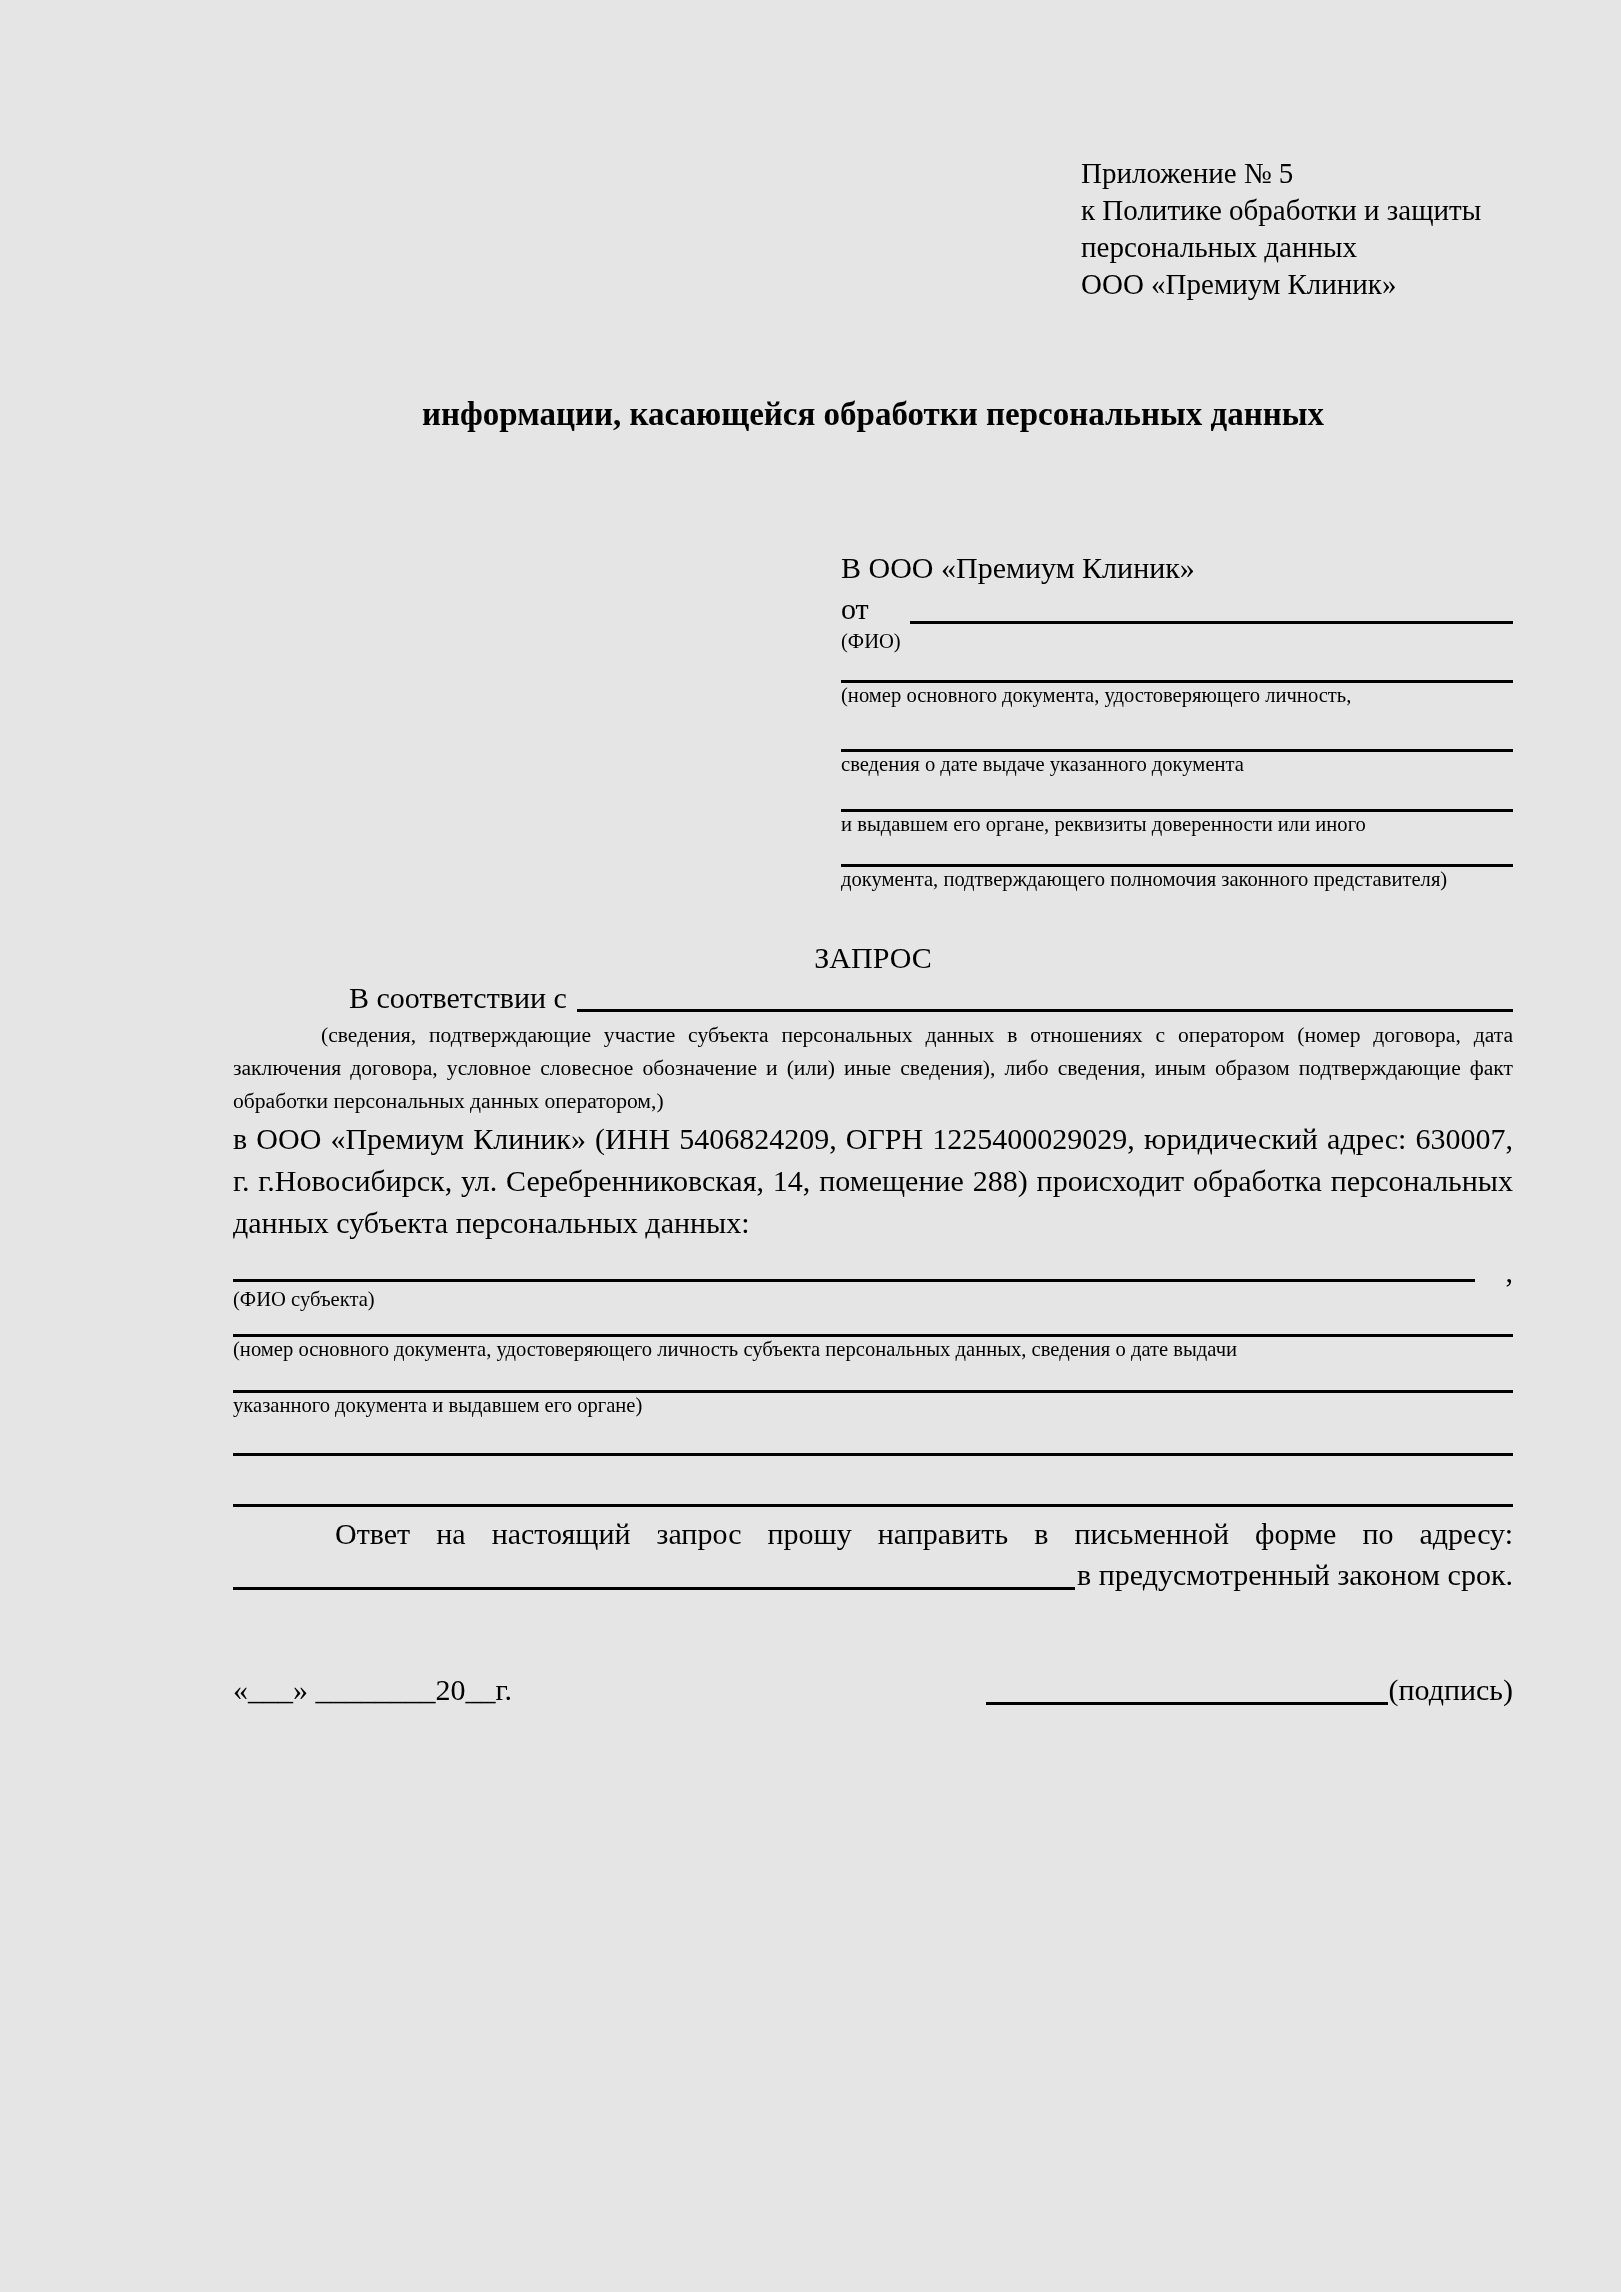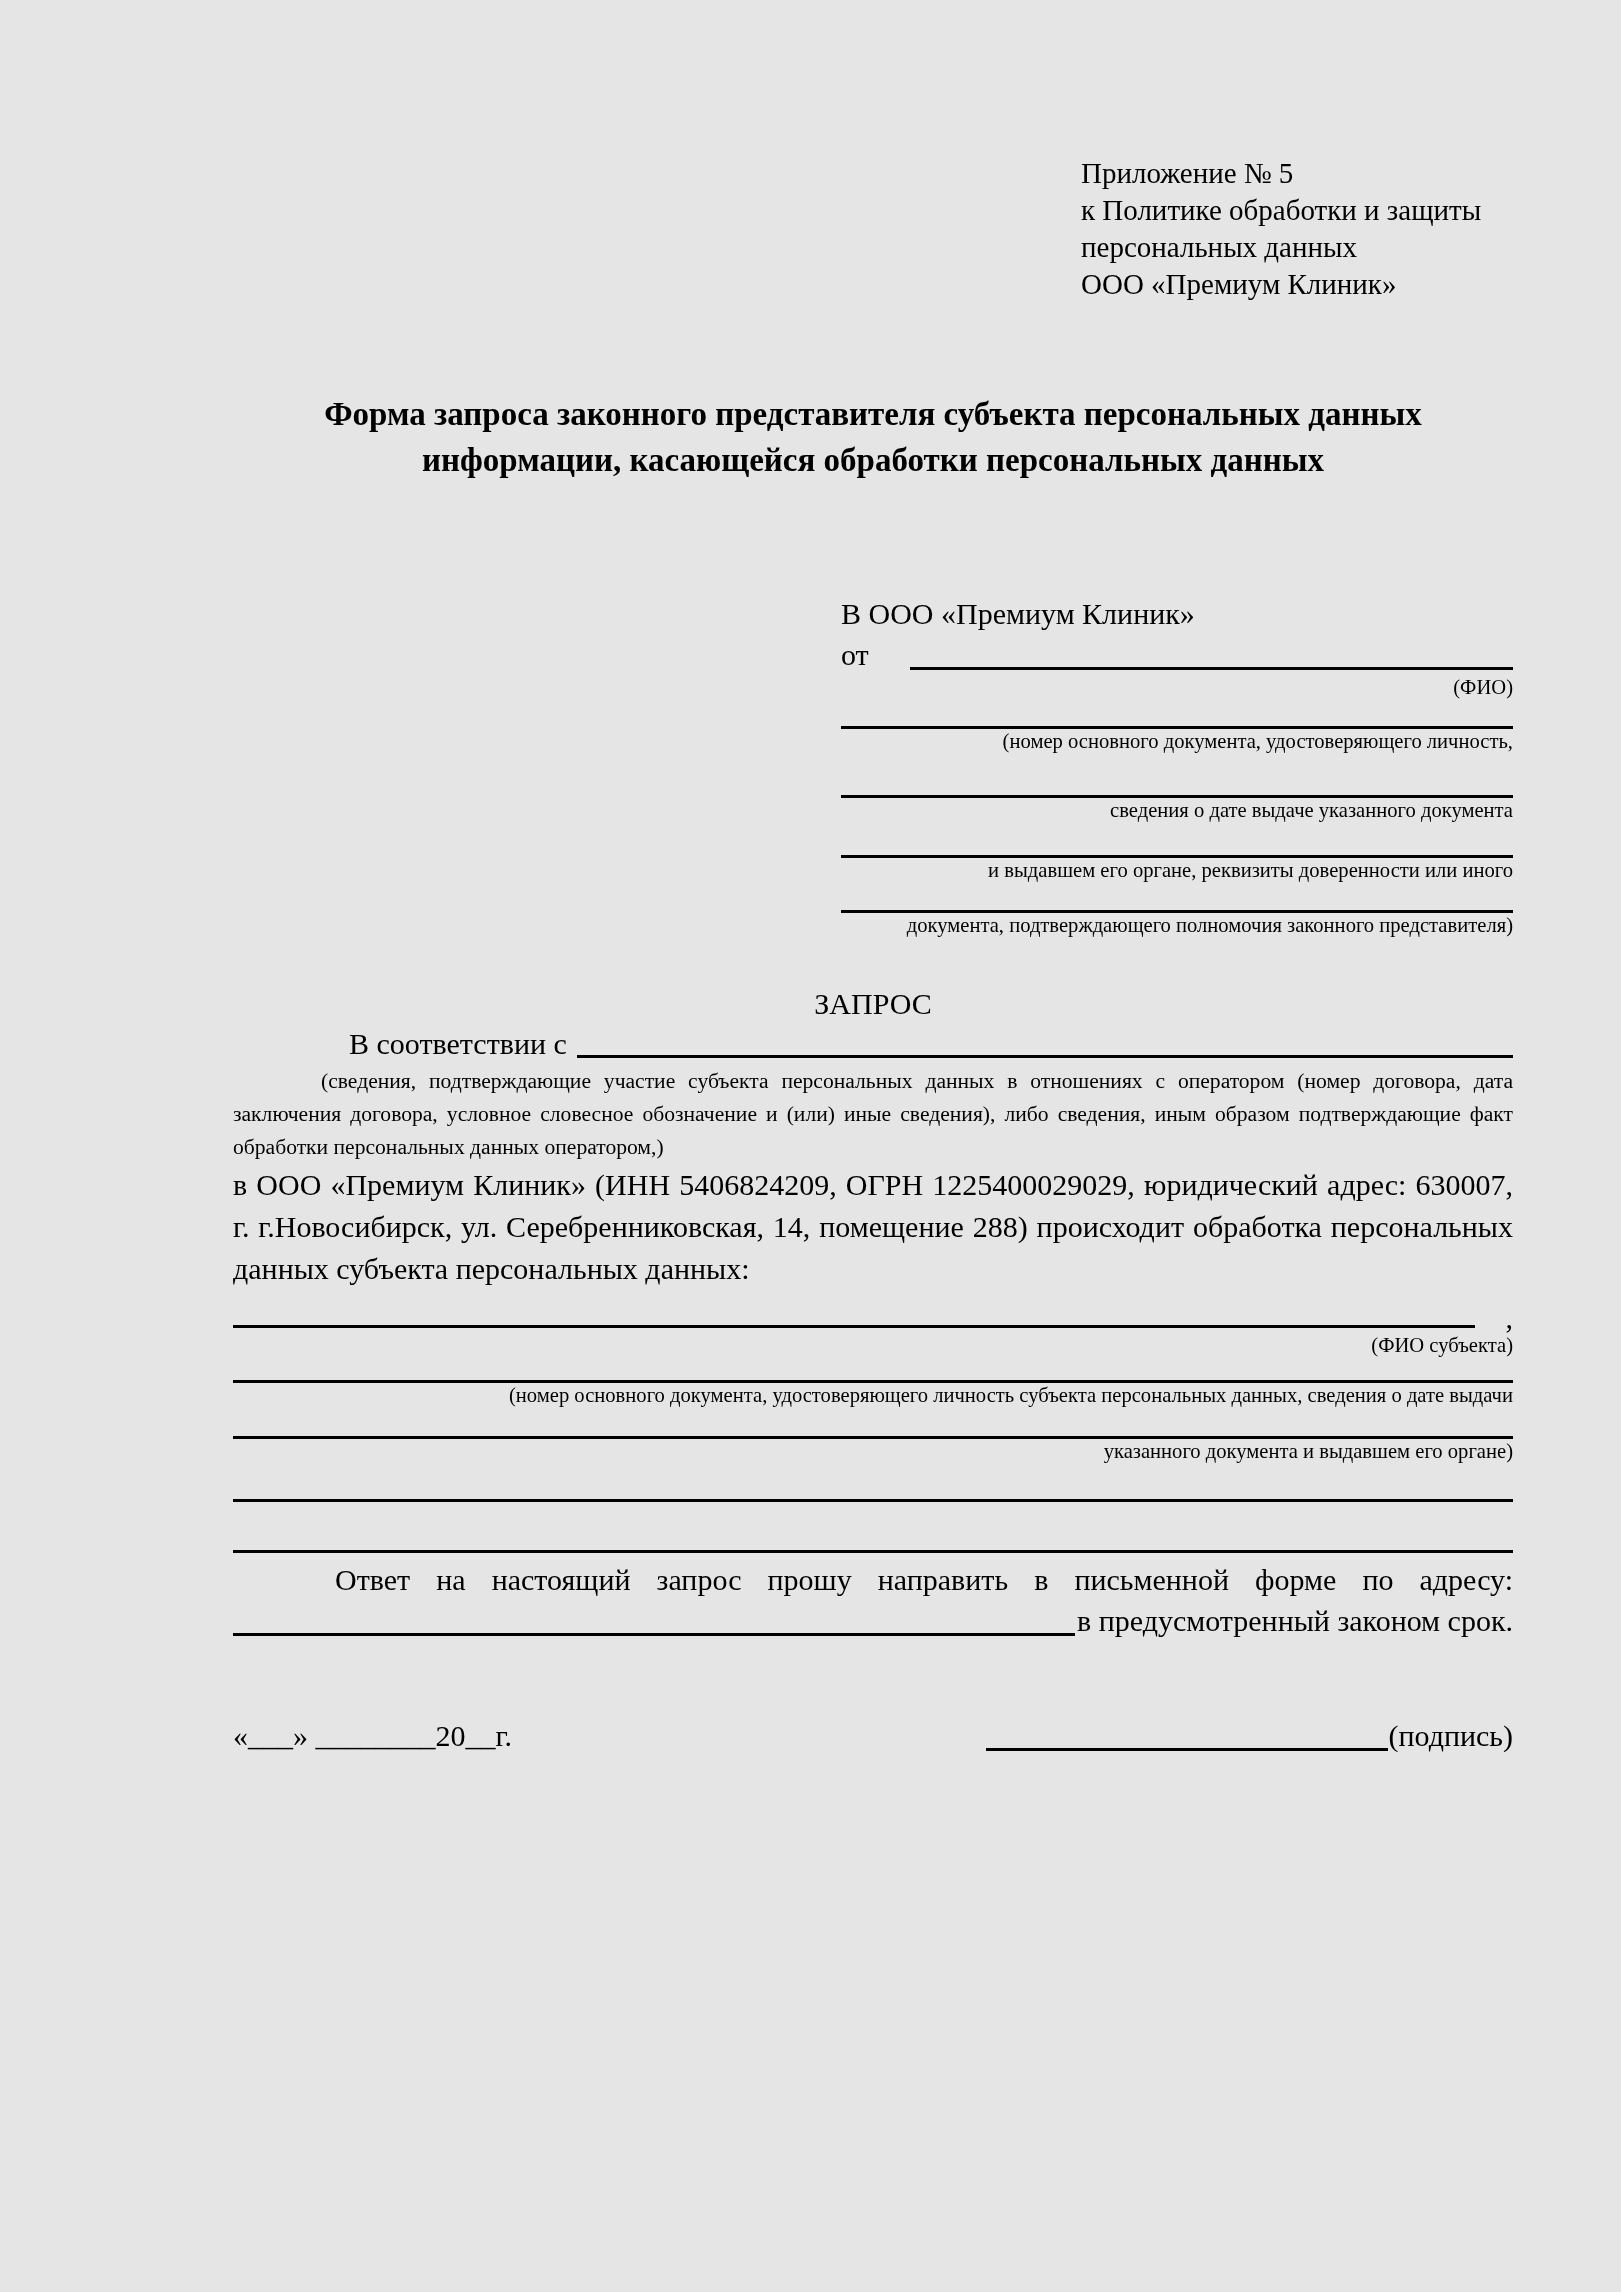--- a/index.html
+++ b/index.html
@@ -14,21 +14,21 @@
     font-size: 30px;
     padding: 155px 108px 0 233px;
     overflow: hidden;
   }
   .annex { margin-left: 848px; font-size: 29px; line-height: 37px; }
   .annex div { white-space: nowrap; }
   .doc-title { margin-top: 88px; text-align: center; font-weight: 700; font-size: 33px; line-height: 46px; }
   .addr { margin-top: 110px; margin-left: 608px; line-height: 41px; font-family: Liberation Serif, serif; }
   .row { display: flex; align-items: stretch; gap: 31px; }
   .fill { flex: 1 1 auto; border-bottom: 3.9px solid #000; margin-bottom: 4.9px; margin-left: 9.8px; }
-  .cap { font-size: 20.6px; line-height: 24.5px; text-align: right; }
+  .cap { font-size: 20.6px; line-height: 24.5px; text-align: left; }
   .blank { border-bottom: 3.9px solid #000; }
   .u1 { height: 29px; } .u2 { height: 45px; } .u3 { height: 35px; } .u4 { height: 31px; }
   .zapros { margin-top: 45px; text-align: center; line-height: 41px; }
   .intro { display: flex; line-height: 39px; }
   .intro-label { padding-left: 116px; white-space: nowrap; }
   .footnote { margin-top: 2px; font-size: 21.6px; line-height: 33px; text-align: justify; text-indent: 88px; }
   .par { text-align: justify; line-height: 42px; }
   .par-tight { text-align: justify; line-height: 40px; }
   .subject-comma { line-height: 30px; align-self: flex-end; }
   .reply-l1 { margin-top: 5.9px; line-height: 41px; text-align: justify; text-align-last: justify; text-indent: 102px; }
@@ -44,21 +44,20 @@
 <div class="page">
 
   <div class="annex">
     <div>Приложение № 5</div>
     <div>к Политике обработки и защиты</div>
     <div>персональных данных</div>
     <div>ООО «Премиум Клиник»</div>
   </div>
 
   <div class="doc-title">
-    <div>Форма запроса законного представителя субъекта персональных данных</div>
     <div>информации, касающейся обработки персональных данных</div>
   </div>
 
   <div class="addr">
     <div>В ООО «Премиум Клиник»</div>
     <div class="row">
       <span>от</span>
       <span class="fill"></span>
     </div>
     <div class="cap">(ФИО)</div>

